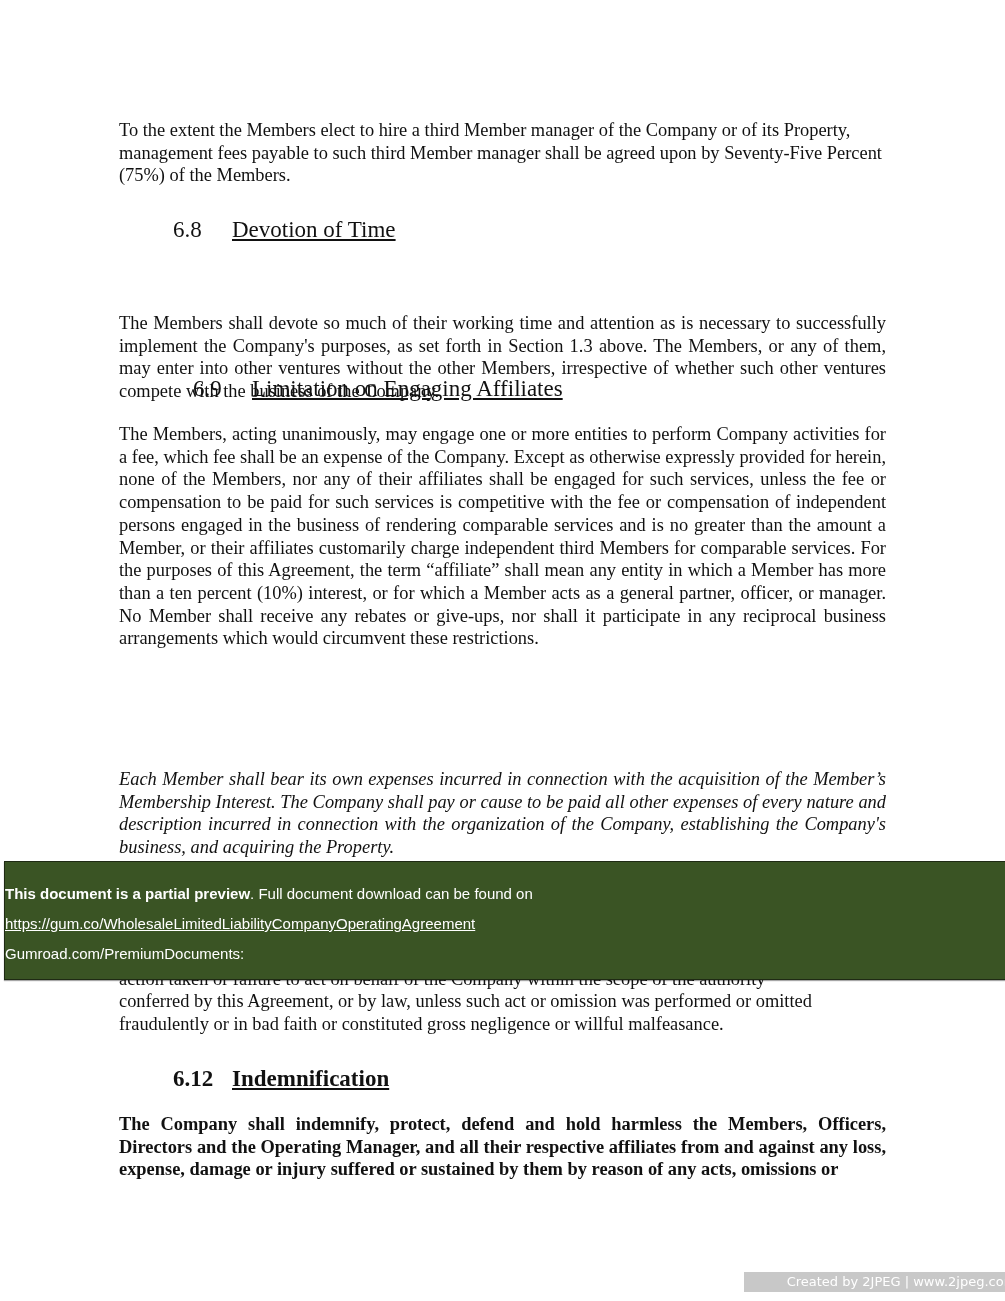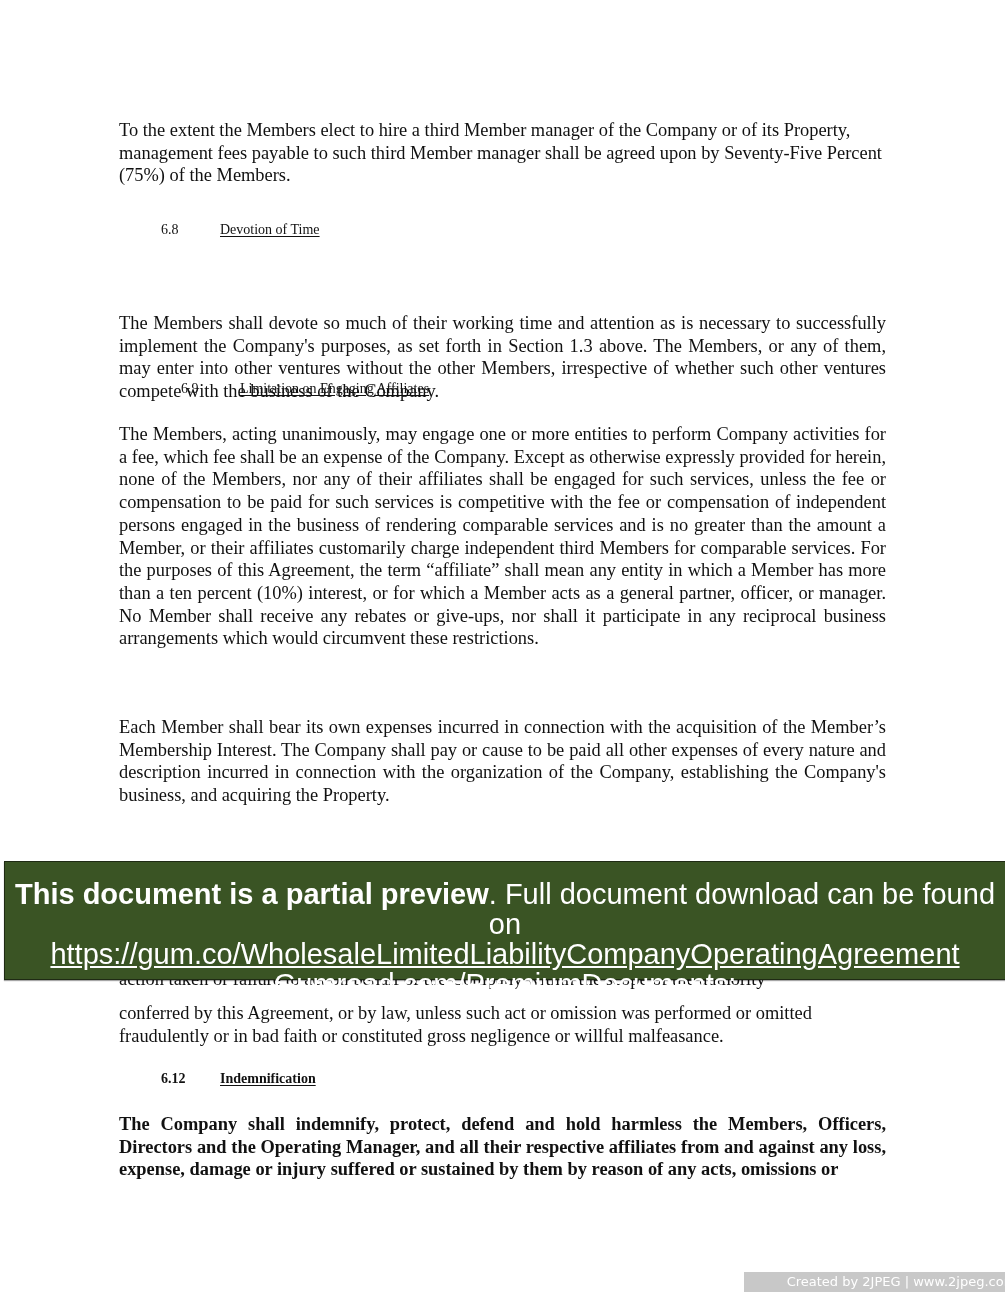--- a/index.html
+++ b/index.html
@@ -7,33 +7,33 @@
     width:1005px; height:1301px; background:#ffffff; position:relative; overflow:hidden;
     font-family:"Liberation Serif", "DejaVu Serif", serif; color:#111;
   }
   .page { position:absolute; left:0; top:0; width:811px; height:1301px;border-radius:20px; }
   .para {
     position:absolute; left:119px; width:767px;
     font-size:18.4px; line-height:22.7px; text-align:justify; margin:0;
   }
   .para.left { text-align:left; }
   .heading {
-    position:absolute; left:161px; font-size:14px; line-height:22px; white-space:nowrap;
+    position:absolute; left:173px; font-size:23px; line-height:22px; white-space:nowrap;
   }
   .heading .num { display:inline-block; width:59px; }
   .heading .title { text-decoration:underline; text-underline-offset:2px; }
   .partial-line {
     position:absolute; left:119px; top:968px; font-size:18.4px; line-height:22px; white-space:nowrap;
   }
   .banner {
     position:absolute; left:4px; top:861px; width:1001px; height:119px;
     background:#3a5424; border:1px solid #1f2a14; border-right:none; box-sizing:border-box;
     box-shadow:0 1px 1px rgba(0,0,0,0.35);
     font-family:"Liberation Sans", "DejaVu Sans", sans-serif; color:#ffffff;
-    text-align:center; font-size:29px; line-height:30px; padding-top:17px;
+    text-align:left; font-size:15px; line-height:30px; padding-top:17px;
   }
   .banner b { font-weight:bold; }
   .banner a { color:#ffffff; text-decoration:underline; }
   .watermark {
     position:absolute; left:744px; top:1272px; width:251px; height:20px;
     background:#c8c8c8; color:#ffffff;
     font-family:"DejaVu Sans", sans-serif; font-size:13px; line-height:20px;
     text-align:center; white-space:nowrap;padding-left:32px;
   }
 </style>
@@ -47,24 +47,24 @@
   <div class="heading" style="top:219px;">
     <span class="num">6.8</span><span class="title">Devotion of Time</span>
   </div>
   <p class="para" style="top:272px;margin-top:40px;">The Members shall devote so much of their working time and attention as is necessary to successfully implement the Company's purposes, as set forth in Section 1.3 above.  The Members, or any of them, may enter into other ventures without the other Members, irrespective of whether such other ventures compete with the business of the Company.</p>
 
   <div class="heading" style="top:378px;margin-left:20px;">
     <span class="num">6.9</span><span class="title">Limitation on Engaging Affiliates</span>
   </div>
   <p class="para" style="top:423px;">The Members, acting unanimously, may engage one or more entities to perform Company activities for a fee, which fee shall be an expense of the Company.  Except as otherwise expressly provided for herein, none of the Members, nor any of their affiliates shall be engaged for such services, unless the fee or compensation to be paid for such services is competitive with the fee or compensation of independent persons engaged in the business of rendering comparable services and is no greater than the amount a Member, or their affiliates customarily charge independent third Members for comparable services. For the purposes of this Agreement, the term “affiliate” shall mean any entity in which a Member has more than a ten percent (10%) interest, or for which a Member acts as a general partner, officer, or manager.  No Member shall receive any rebates or give-ups, nor shall it participate in any reciprocal business arrangements which would circumvent these restrictions.</p>
 
-  <p class="para" style="top:716px;">Each Member shall bear its own expenses incurred in connection with the acquisition of the Member’s Membership Interest.  The Company shall pay or cause to be paid all other expenses of every nature and description incurred in connection with the organization of the Company, establishing the Company's business, and acquiring the Property.</p>
+  <p class="para" style="top:768px;font-style:italic;">Each Member shall bear its own expenses incurred in connection with the acquisition of the Member’s Membership Interest.  The Company shall pay or cause to be paid all other expenses of every nature and description incurred in connection with the organization of the Company, establishing the Company's business, and acquiring the Property.</p>
 
   <div class="partial-line">action taken or failure to act on behalf of the Company within the scope of the authority</div>
-  <p class="para left" style="top:990px;margin-top:12px;">conferred by this Agreement, or by law, unless such act or omission was performed or omitted fraudulently or in bad faith or constituted gross negligence or willful malfeasance.</p>
+  <p class="para left" style="top:990px;">conferred by this Agreement, or by law, unless such act or omission was performed or omitted fraudulently or in bad faith or constituted gross negligence or willful malfeasance.</p>
 
   <div class="heading" style="top:1068px;font-weight:bold;">
     <span class="num">6.12</span><span class="title">Indemnification</span>
   </div>
   <p class="para" style="top:1113px;font-weight:bold;">The Company shall indemnify, protect, defend and hold harmless the Members, Officers, Directors and the Operating Manager, and all their respective affiliates from and against any loss, expense, damage or injury suffered or sustained by them by reason of any acts, omissions or</p>
 
   <div class="banner">
     <div><b>This document is a partial preview</b><span>. Full document download can be found on</span></div>
     <div><a>https://gum.co/WholesaleLimitedLiabilityCompanyOperatingAgreement</a></div>
     <div>Gumroad.com/PremiumDocuments:</div>

